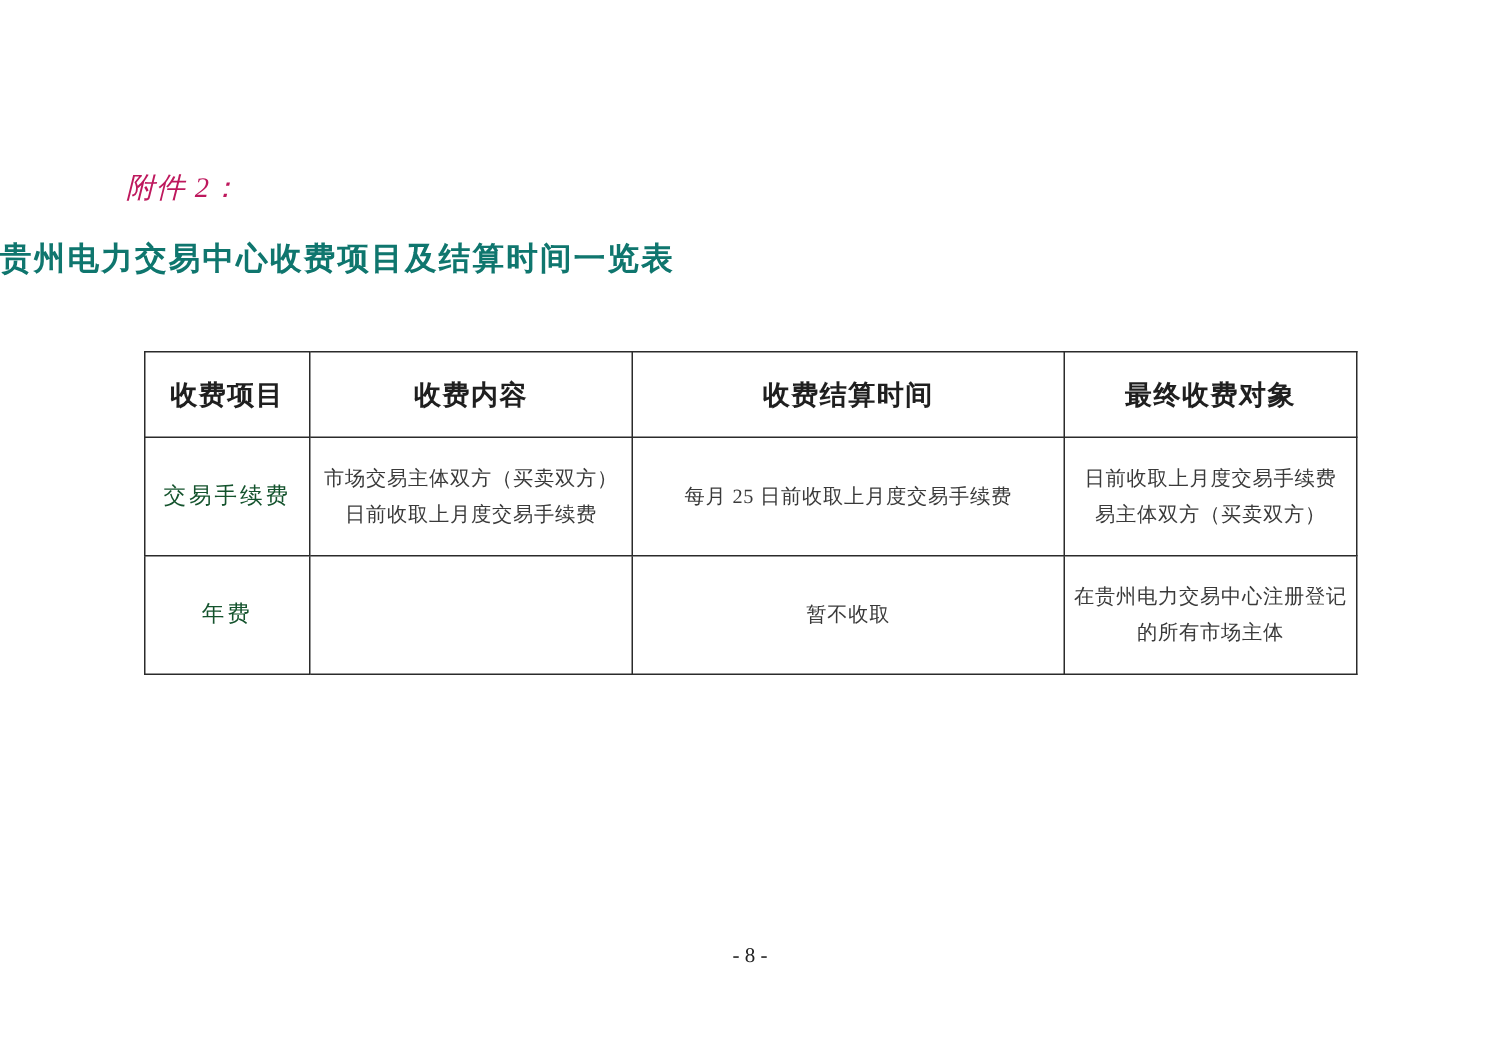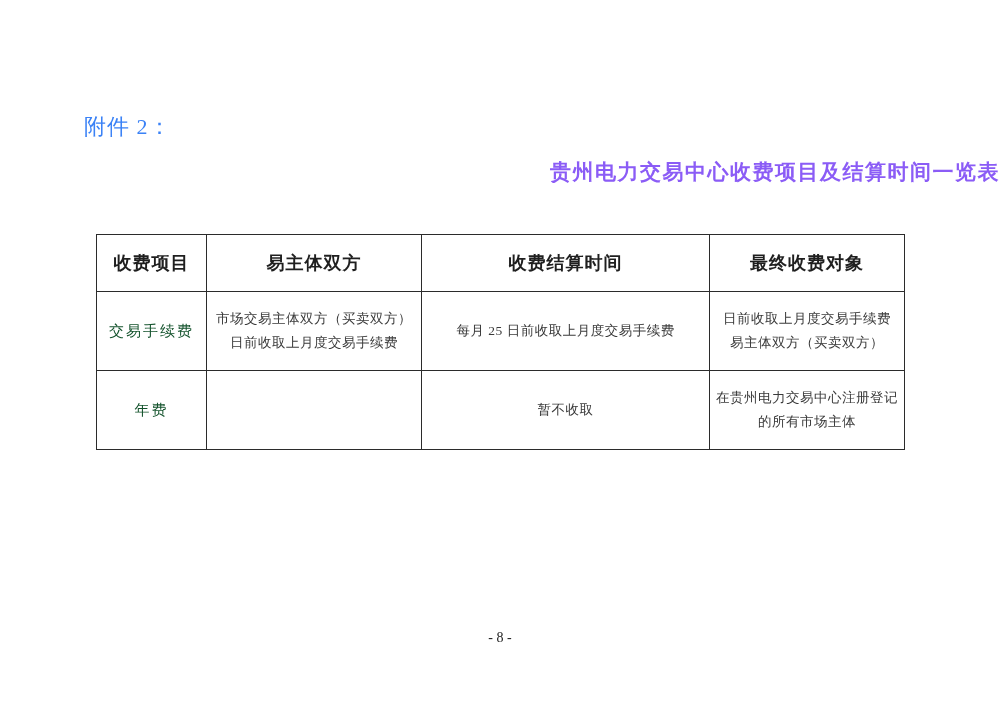--- a/index.html
+++ b/index.html
@@ -17,35 +17,36 @@
     width: 1000px;
     height: 707px;
     background: #ffffff;
     box-sizing: border-box;
     overflow: hidden;
   }
   .attachment-label {
     position: absolute;
     left: 84px;
     top: 112px;
-    font-size: 22px;
+    font-size: 19px;
     letter-spacing: 1px;
-    color: #3b82f6;
+    color: #be185d;
     font-family: "Liberation Serif", serif;
+    font-style: italic;
   }
   .doc-title {
     position: absolute;
     left: 0;
     top: 158px;
     width: 1000px;
-    text-align: right;
+    text-align: left;
     font-size: 21px;
     font-weight: bold;
     letter-spacing: 1.5px;
-    color: #8b5cf6;
+    color: #0f766e;
     font-family: "Liberation Serif", serif;
   }
   .table-wrap {
     position: absolute;
     left: 96px;
     top: 234px;
     width: 808px;
   }
   table.fee-table {
     border-collapse: collapse;
@@ -108,21 +109,21 @@
     <table class="fee-table">
       <colgroup>
         <col class="col-1">
         <col class="col-2">
         <col class="col-3">
         <col class="col-4">
       </colgroup>
       <thead>
         <tr>
           <th>收费项目</th>
-          <th>易主体双方</th>
+          <th>收费内容</th>
           <th>收费结算时间</th>
           <th>最终收费对象</th>
         </tr>
       </thead>
       <tbody>
         <tr>
           <td class="item-cell">交易手续费</td>
           <td>
             <span class="cell-line">市场交易主体双方（买卖双方）</span>
             <span class="cell-line">日前收取上月度交易手续费</span>

